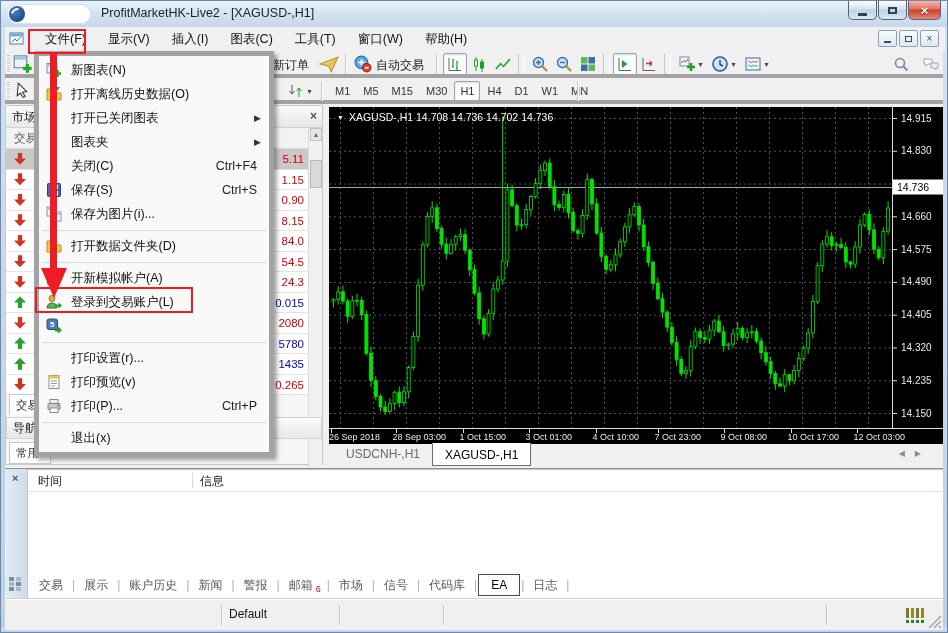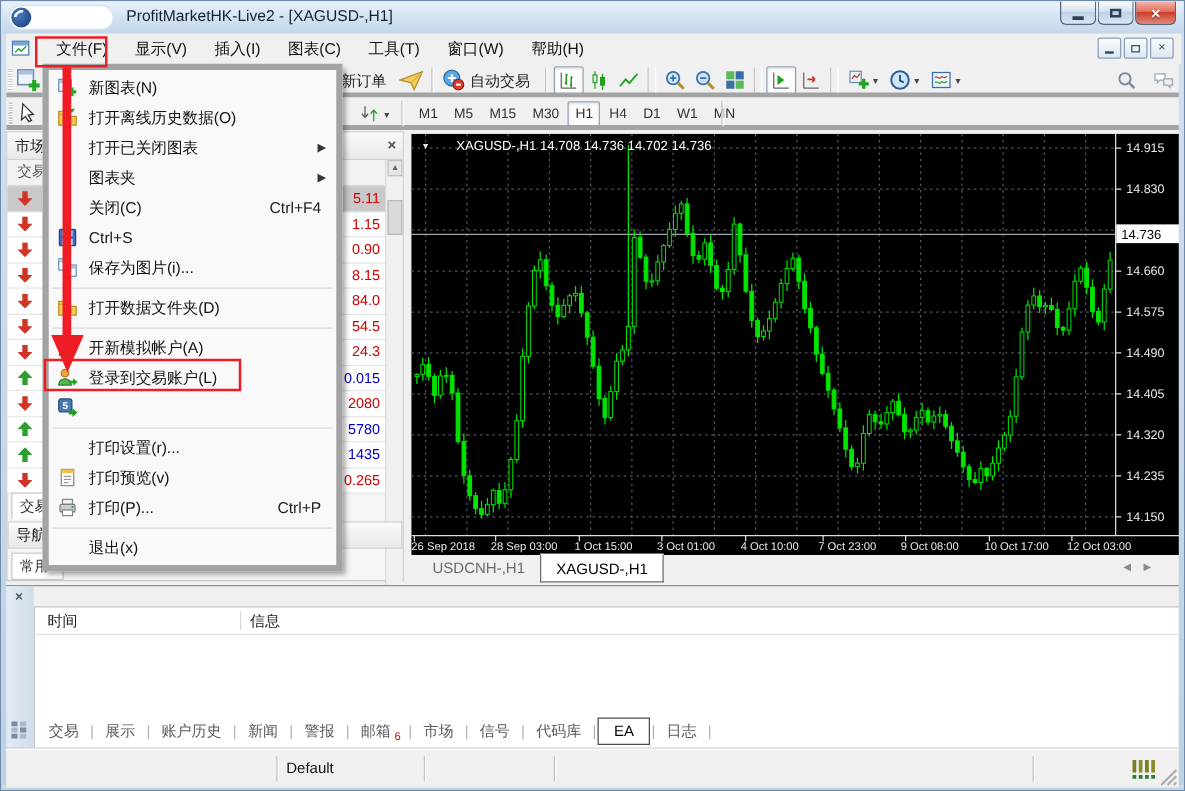--- a/index.html
+++ b/index.html
@@ -68,32 +68,32 @@
 .mw-sb{position:absolute;right:0;top:22px;bottom:-72px;width:14px;background:#f0f0f0;border-left:1px solid #dcdcdc}
 .mw-sb .sbtn{position:absolute;left:1px;width:12px;height:13px;background:#e6e6e6;border:1px solid #c2c2c2;color:#666;font-size:7px;text-align:center;line-height:11px}
 .mw-sb .up{top:0}.mw-sb .down{bottom:0}
 .mw-sb .thumb{position:absolute;left:1px;top:32px;width:12px;height:28px;background:#dadada;border:1px solid #b8b8b8}
 .mw-tab{position:absolute;left:3px;top:288px;width:30px;height:21px;background:#fff;border:1px solid #c9c9c9;border-bottom:none;font-size:11.5px;color:#333;padding:3px 0 0 6px;overflow:hidden;white-space:nowrap}
 .nav-header{position:absolute;left:0px;top:311px;width:100%;height:22px;background:linear-gradient(#fafafa,#e8e8e8);border:1px solid #d2d2d2;font-size:12px;color:#222;line-height:20px}
 .nav-title{position:absolute;left:6px;width:26px;overflow:hidden;white-space:nowrap}
 .nav-tab{position:absolute;left:3px;top:336px;width:42px;height:22px;background:#fff;border:1px solid #c9c9c9;font-size:11.5px;color:#333;padding:3px 0 0 6px;overflow:hidden;white-space:nowrap}
 
 #chart-svg{position:absolute;left:328px;top:106px;z-index:1;display:block}
-.chart-head{position:absolute;left:336px;top:110px;z-index:2;color:#fff;font-size:10.5px;display:flex;align-items:center;gap:21px}
+.chart-head{position:absolute;left:336px;top:110px;z-index:2;color:#fff;font-size:10.5px;display:flex;align-items:center;gap:5px}
 .chart-head .tri{font-size:7px;color:#e8e8e8}
 .ctabs{position:absolute;left:328px;top:443px;width:616px;height:24px;background:#f0f0f0;z-index:1;display:flex;align-items:flex-start;padding-left:5px}
 .ctab{padding:3px 12px;font-size:12px;color:#6a6a6a}
 .ctab.active{background:#fff;border:1px solid #6e6e6e;border-top:1px solid #fff;color:#000;margin-top:-1px;padding-top:4px}
 .ctab-arrows{position:absolute;right:14px;top:5px;font-size:8px;color:#8a8a8a;letter-spacing:10px}
 
 .term{position:absolute;left:4px;top:467px;width:940px;height:131px;background:#f0f0f0;border-top:1px solid #8f8f8f;z-index:1}
 .term-strip{position:absolute;left:0;top:0;width:22px;height:100%;background:linear-gradient(90deg,#e3ecf5,#cfdcea)}
 .term-strip .x{position:absolute;left:7px;top:3px;font-size:11px;font-weight:bold;color:#4a5a6a}
 .term-strip .blk{position:absolute;left:4px;bottom:8px;width:13px;height:14px}
-.term-main{position:absolute;left:22px;top:16px;right:0;height:130px;background:#fff;border:1px solid #c5c5c5}
+.term-main{position:absolute;left:22px;top:0;right:0;height:130px;background:#fff;border:1px solid #c5c5c5}
 .term-colhead{position:absolute;left:0;top:0;right:0;height:22px;border-bottom:1px solid #e3e3e3;font-size:12px;color:#222;line-height:22px}
 .tc-time{position:absolute;left:10px}
 .tc-msg{position:absolute;left:172px}
 .tc-div{position:absolute;left:164px;top:3px;bottom:3px;width:1px;background:#d8d8d8}
 .ttabs{position:absolute;left:22px;right:0;bottom:0;height:28px;display:flex;align-items:center;padding-left:4px;font-size:12px}
 .ttab{display:flex;align-items:center}
 .ttab .lab{padding:3px 8px;color:#5a5a5a}
 .ttab .badge{color:#e00000;font-size:9px;position:relative;top:4px;left:-5px}
 .ttab .tsep2{color:#b0b0b0;margin:0 1px}
 .ttab.active .lab{background:#fff;border:1px solid #4a4a4a;color:#000;padding:3px 12px}
@@ -863,20 +863,21 @@
         <span class="short">Ctrl+F4</span>
 
       </div>
       <div class="mi">
         <span class="mico"><svg viewBox="0 0 16 16">
             <rect x="1.5" y="1.5" width="13" height="13" rx="1" fill="#3e6dbf" stroke="#27447e"></rect>
             <rect x="4" y="2.5" width="8" height="4.5" fill="#dce8f5"></rect>
             <rect x="4" y="9" width="8" height="5" fill="#fff"></rect>
             <rect x="9" y="3" width="2" height="3" fill="#3e6dbf"></rect>
           </svg></span>
+        <span class="lab">保存(S)</span>
         <span class="short">Ctrl+S</span>
 
       </div>
       <div class="mi sep-after">
         <span class="mico"><svg viewBox="0 0 16 16">
             <rect x="1" y="1" width="9" height="9" fill="#fff" stroke="#6a8fb5"></rect>
             <rect x="1.5" y="1.5" width="8" height="2.5" fill="#a8c4e0"></rect>
             <rect x="6" y="6" width="9" height="9" fill="#fff" stroke="#6a8fb5"></rect>
             <rect x="6.5" y="6.5" width="8" height="2.5" fill="#a8c4e0"></rect>
           </svg></span>

